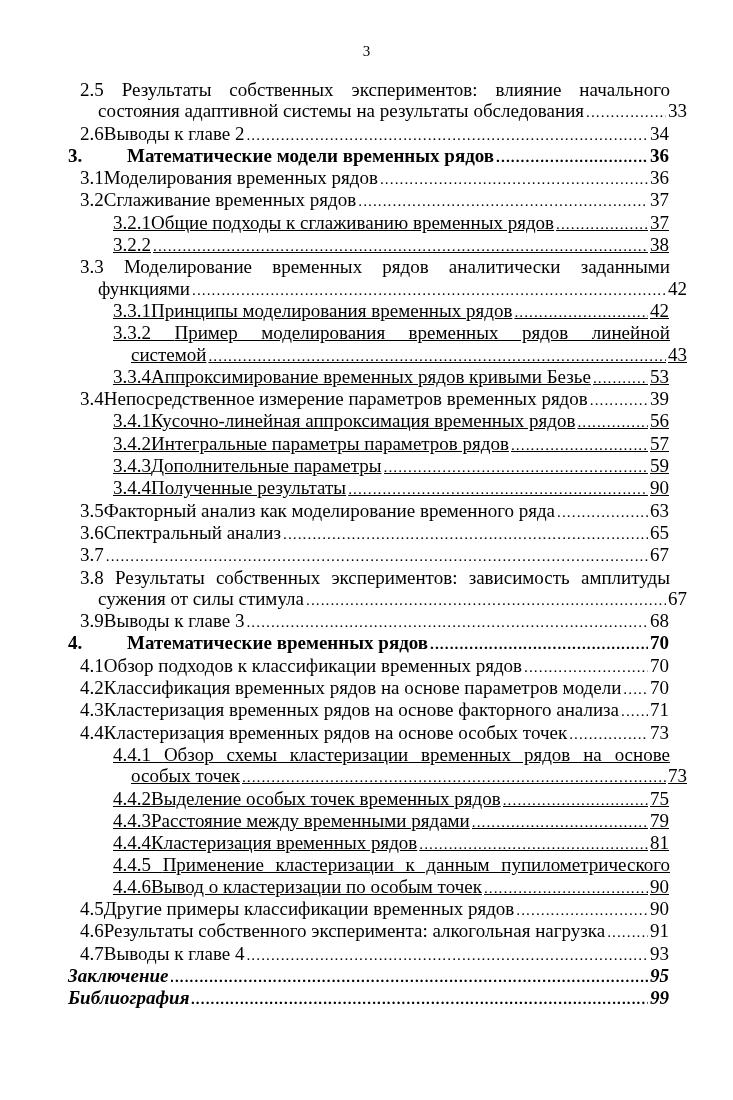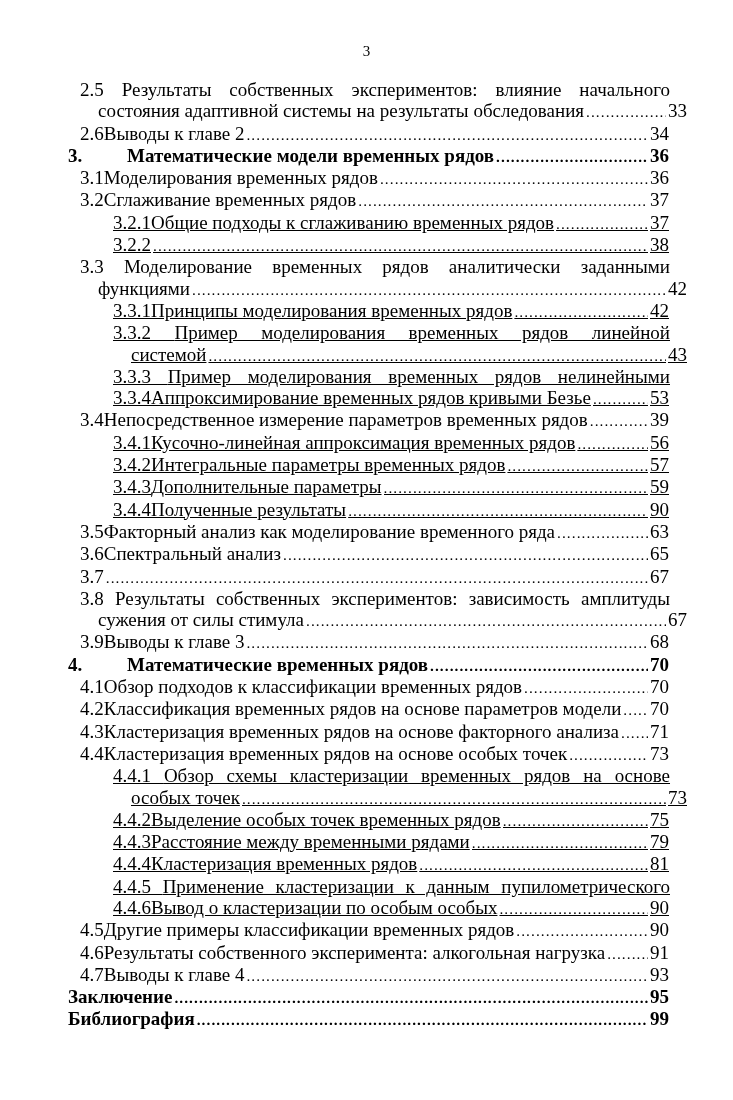--- a/index.html
+++ b/index.html
@@ -93,21 +93,21 @@
     flex: none;
     text-align: left;
     min-width: 20px;
     padding-left: 1px;
   }
 
   
   .lvl-chapter   { padding-left: 0px; }
   .lvl-2         { padding-left: 12px; }
   .lvl-3         { padding-left: 45px; text-decoration: underline; }
-  .lvl-flat      { padding-left: 0px; }
+  .lvl-flat      { padding-left: 0px; font-style: italic; }
 
   
   .cont-2 { padding-left: 18px; }
   .cont-3 { padding-left: 18px; }
 
   .bold { font-weight: bold; }
 
   
   .chapnum {
     flex: none;
@@ -196,21 +196,20 @@
       </div>
       <div class="entry lvl-3">
         <div class="line stretch"><span class="num">3.3.2</span> <span>Пример моделирования временных рядов линейной</span></div>
         <div class="line cont-3">
           <span class="label">системой</span>
           <span class="dots"></span>
           <span class="pg">43</span>
         </div>
       </div>
       <div class="entry lvl-3">
-        <div class="line stretch"><span class="num">3.3.3</span> <span>Пример моделирования временных рядов нелинейными</span></div>
       </div>
       <div class="entry lvl-3">
         <div class="line">
           <span class="num">3.3.4</span> 
           <span class="label">Аппроксимирование временных рядов кривыми Безье</span>
           <span class="dots"></span>
           <span class="pg">53</span>
         </div>
       </div>
       <div class="entry lvl-2">
@@ -225,21 +224,21 @@
         <div class="line">
           <span class="num">3.4.1</span> 
           <span class="label">Кусочно-линейная аппроксимация временных рядов</span>
           <span class="dots"></span>
           <span class="pg">56</span>
         </div>
       </div>
       <div class="entry lvl-3">
         <div class="line">
           <span class="num">3.4.2</span> 
-          <span class="label">Интегральные параметры временных рядов</span>
+          <span class="label">Интегральные параметры параметров рядов</span>
           <span class="dots"></span>
           <span class="pg">57</span>
         </div>
       </div>
       <div class="entry lvl-3">
         <div class="line">
           <span class="num">3.4.3</span> 
           <span class="label">Дополнительные параметры</span>
           <span class="dots"></span>
           <span class="pg">59</span>
@@ -363,21 +362,21 @@
           <span class="dots"></span>
           <span class="pg">81</span>
         </div>
       </div>
       <div class="entry lvl-3">
         <div class="line stretch"><span class="num">4.4.5</span> <span>Применение кластеризации к данным пупилометрического</span></div>
       </div>
       <div class="entry lvl-3">
         <div class="line">
           <span class="num">4.4.6</span> 
-          <span class="label">Вывод о кластеризации по особым особых</span>
+          <span class="label">Вывод о кластеризации по особым точек</span>
           <span class="dots"></span>
           <span class="pg">90</span>
         </div>
       </div>
       <div class="entry lvl-2">
         <div class="line">
           <span class="num">4.5</span> 
           <span class="label">Другие примеры классификации временных рядов</span>
           <span class="dots"></span>
           <span class="pg">90</span>

